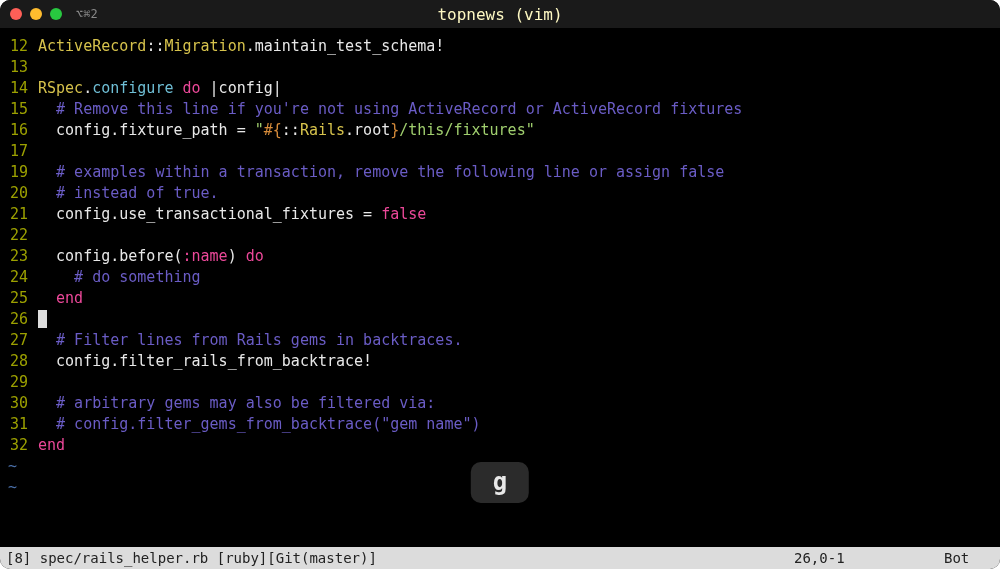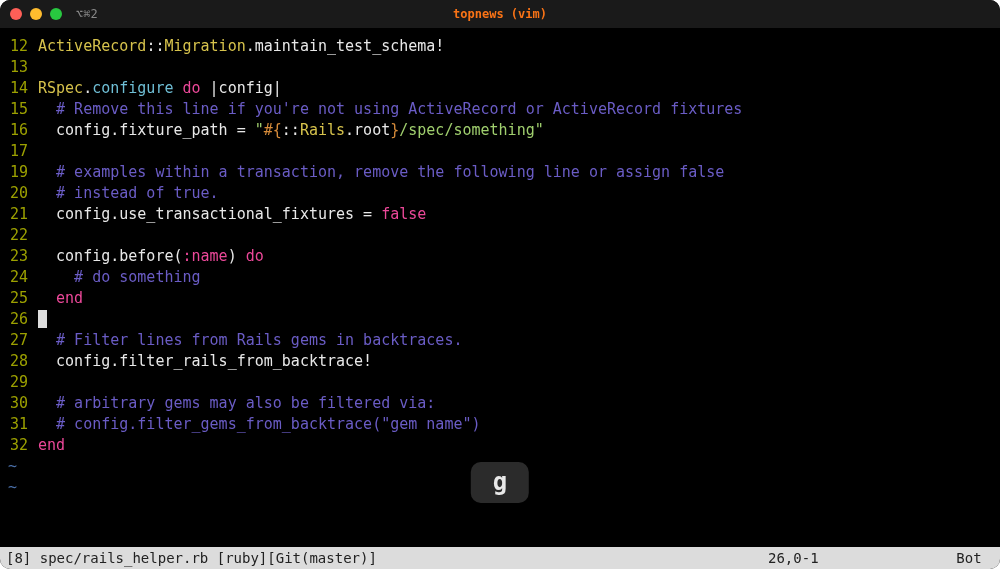--- a/index.html
+++ b/index.html
@@ -38,23 +38,22 @@
   .tl-max { background: #28c840; }
   .tab-label {
     color: #888;
     font-size: 12px;
     margin-left: 14px;
   }
   .title {
     position: absolute;
     left: 50%;
     transform: translateX(-50%);
-    color: #f97316;
-    font-size: 12px;
-    font-weight: bold;
+    color: #fef9c3;
+    font-size: 16px;
   }
   .editor {
     flex: 1;
     background: #000;
     padding: 8px 0 0 0;
     font-size: 15px;
     line-height: 21px;
     overflow: hidden;
     position: relative;
     border-radius: 12px;
@@ -94,25 +93,24 @@
   .c-interp { color: #d68b3a; }
 
   .statusbar {
     height: 22px;
     background: #dcdcdc;
     color: #222;
     display: flex;
     align-items: center;
     font-size: 14px;
     padding: 0 6px;
-    gap: 26px;
   }
   .status-left { flex: 1; }
   .status-pos { width: 150px; text-align: left; }
-  .status-right { width: 50px; text-align: center; }
+  .status-right { width: 50px; text-align: left; }
 
   .key-overlay {
     position: absolute;
     bottom: 44px;
     left: 50%;
     transform: translateX(-50%);
     background: #2b2b2b;
     color: #e8e8e8;
     font-size: 24px;
     font-weight: 600;
@@ -152,21 +150,21 @@
       <span class="code"><span class="c-const">RSpec</span><span class="c-white">.</span><span class="c-method">configure</span><span class="c-kw"> do </span><span class="c-white">|config|</span></span>
     </div>
 
     <div class="line">
       <span class="gutter">15</span>
       <span class="code c-comment">  # Remove this line if you're not using ActiveRecord or ActiveRecord fixtures</span>
     </div>
 
     <div class="line">
       <span class="gutter">16</span>
-      <span class="code"><span class="c-white">  config.fixture_path </span><span class="c-white">= </span><span class="c-string">"</span><span class="c-interp">#{</span><span class="c-white">::</span><span class="c-const">Rails</span><span class="c-white">.root</span><span class="c-interp">}</span><span class="c-string">/spec/something</span><span class="c-string">"</span></span>
+      <span class="code"><span class="c-white">  config.fixture_path </span><span class="c-white">= </span><span class="c-string">"</span><span class="c-interp">#{</span><span class="c-white">::</span><span class="c-const">Rails</span><span class="c-white">.root</span><span class="c-interp">}</span><span class="c-string">/this/fixtures</span><span class="c-string">"</span></span>
     </div>
 
     <div class="line">
       <span class="gutter">17</span>
       <span class="code"></span>
     </div>
 
     <div class="line">
       <span class="gutter">19</span>
       <span class="code c-comment">  # examples within a transaction, remove the following line or assign false</span>

